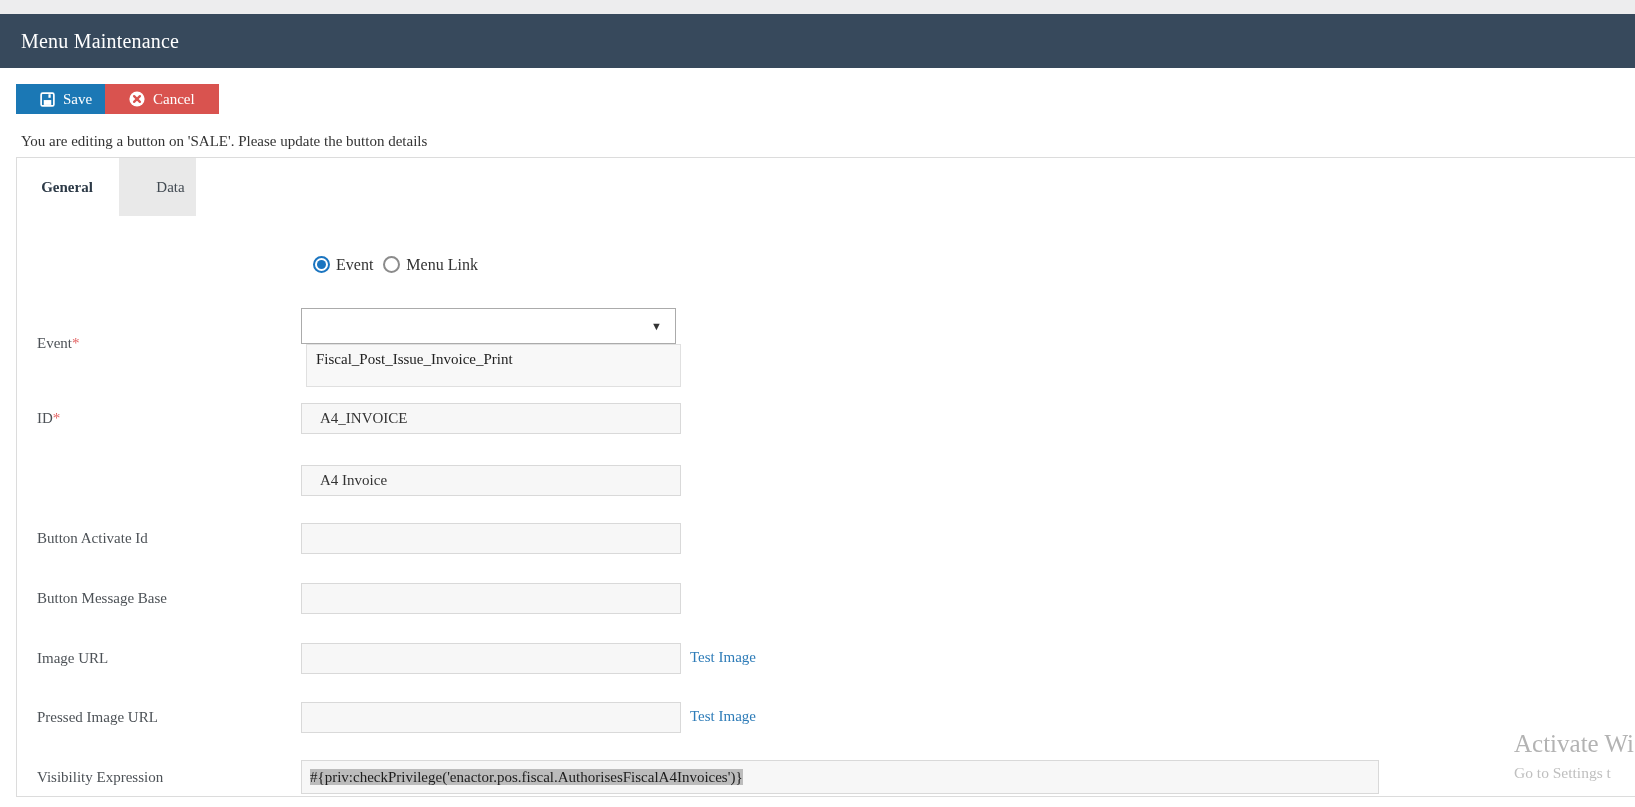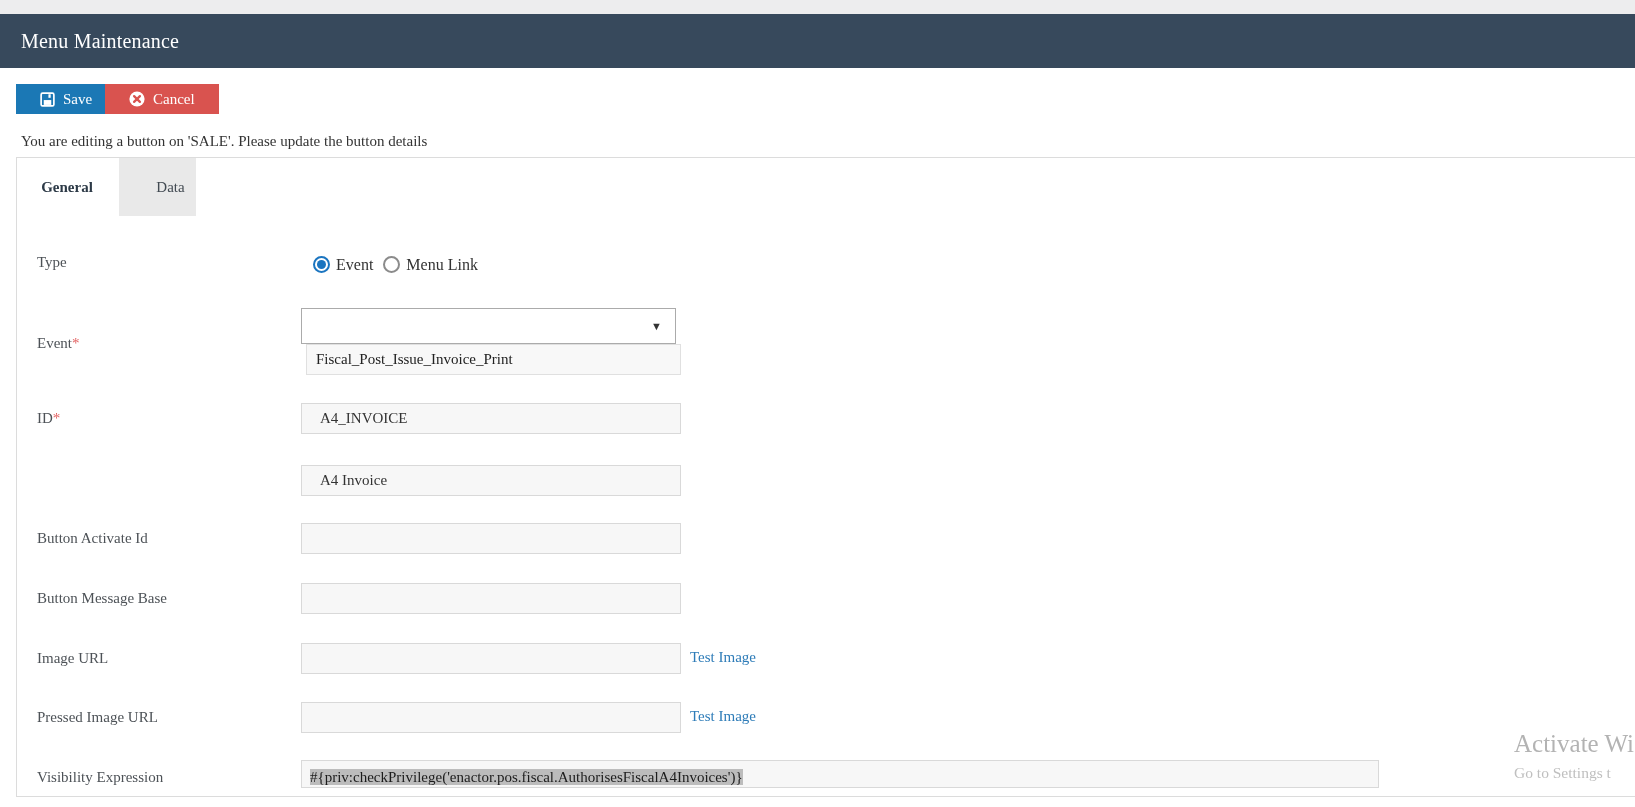--- a/index.html
+++ b/index.html
@@ -55,21 +55,21 @@
 
   .combobox {
     position:absolute; left:301px; top:308px; width:375px; height:36px;
     background:#ffffff; border:1px solid #ababab; cursor:pointer;
   }
   .caret {
     position:absolute; right:13px; top:50%; transform:translateY(-50%);
     font-size:11px; color:#333; line-height:1;
   }
   .dropdown-option {
-    position:absolute; left:306px; top:344px; width:375px; height:31px;
+    position:absolute; left:306px; top:344px; width:375px; height:43px;
     background:#f8f8f8; border:1px solid #e0e0e0; line-height:29px;
     padding:0 9px; font-size:15px; color:#222; cursor:pointer;
   }
 
   .field {
     position:absolute; left:301px; width:380px; height:31px;
     background:#f7f7f7; border:1px solid #d9d9d9; font-size:15px; color:#333;
     padding:0 18px; font-family:inherit;
   }
   .f-id    { top:403px; } .lbl-id        { top:403px; }
@@ -80,21 +80,21 @@
   .f-pimgurl{ top:702px; } .lbl-pimgurl  { top:702px; }
   .lbl-type  { top:247px; }
   .lbl-event { top:328px; }
   .lbl-vis   { top:762px; }
 
   .test-link { position:absolute; left:690px; font-size:15px; color:#2e7cb8; cursor:pointer; text-decoration:none;text-align:right; }
   .link-img  { top:649px; }
   .link-pimg { top:708px; }
 
   .vis-field {
-    position:absolute; left:301px; top:760px; width:1078px; height:28px;
+    position:absolute; left:301px; top:760px; width:1078px; height:34px;
     background:#f7f7f7; border:1px solid #d9d9d9; line-height:32px;
     padding:0 8px; font-size:15px; cursor:text;
   }
   .selected-text { background:#bcbcbc; color:#1c1c1c; }
 
   .wm1 { position:absolute; left:1514px; top:730px; font-size:25px; color:#b3b3b3; white-space:nowrap; }
   .wm2 { position:absolute; left:1514px; top:764px; font-size:15.5px; color:#bfbfbf; white-space:nowrap; }
 </style>
 </head>
 <body>
@@ -132,21 +132,20 @@
 
   <div class="panel"></div>
 
   <div class="tab tab-general">
     <span>General</span>
   </div>
   <div class="tab tab-data">
     <span>Data</span>
   </div>
 
-  <div class="row-label lbl-type">Type</div>
   <div class="radio-group">
     <span class="radio radio-on">
         <span class="dot"></span>
       </span>
     <span class="radio-label">Event</span>
     <span class="radio radio-off"></span>
     <span class="radio-label">Menu Link</span>
   </div>
 
   <div class="row-label lbl-event">

